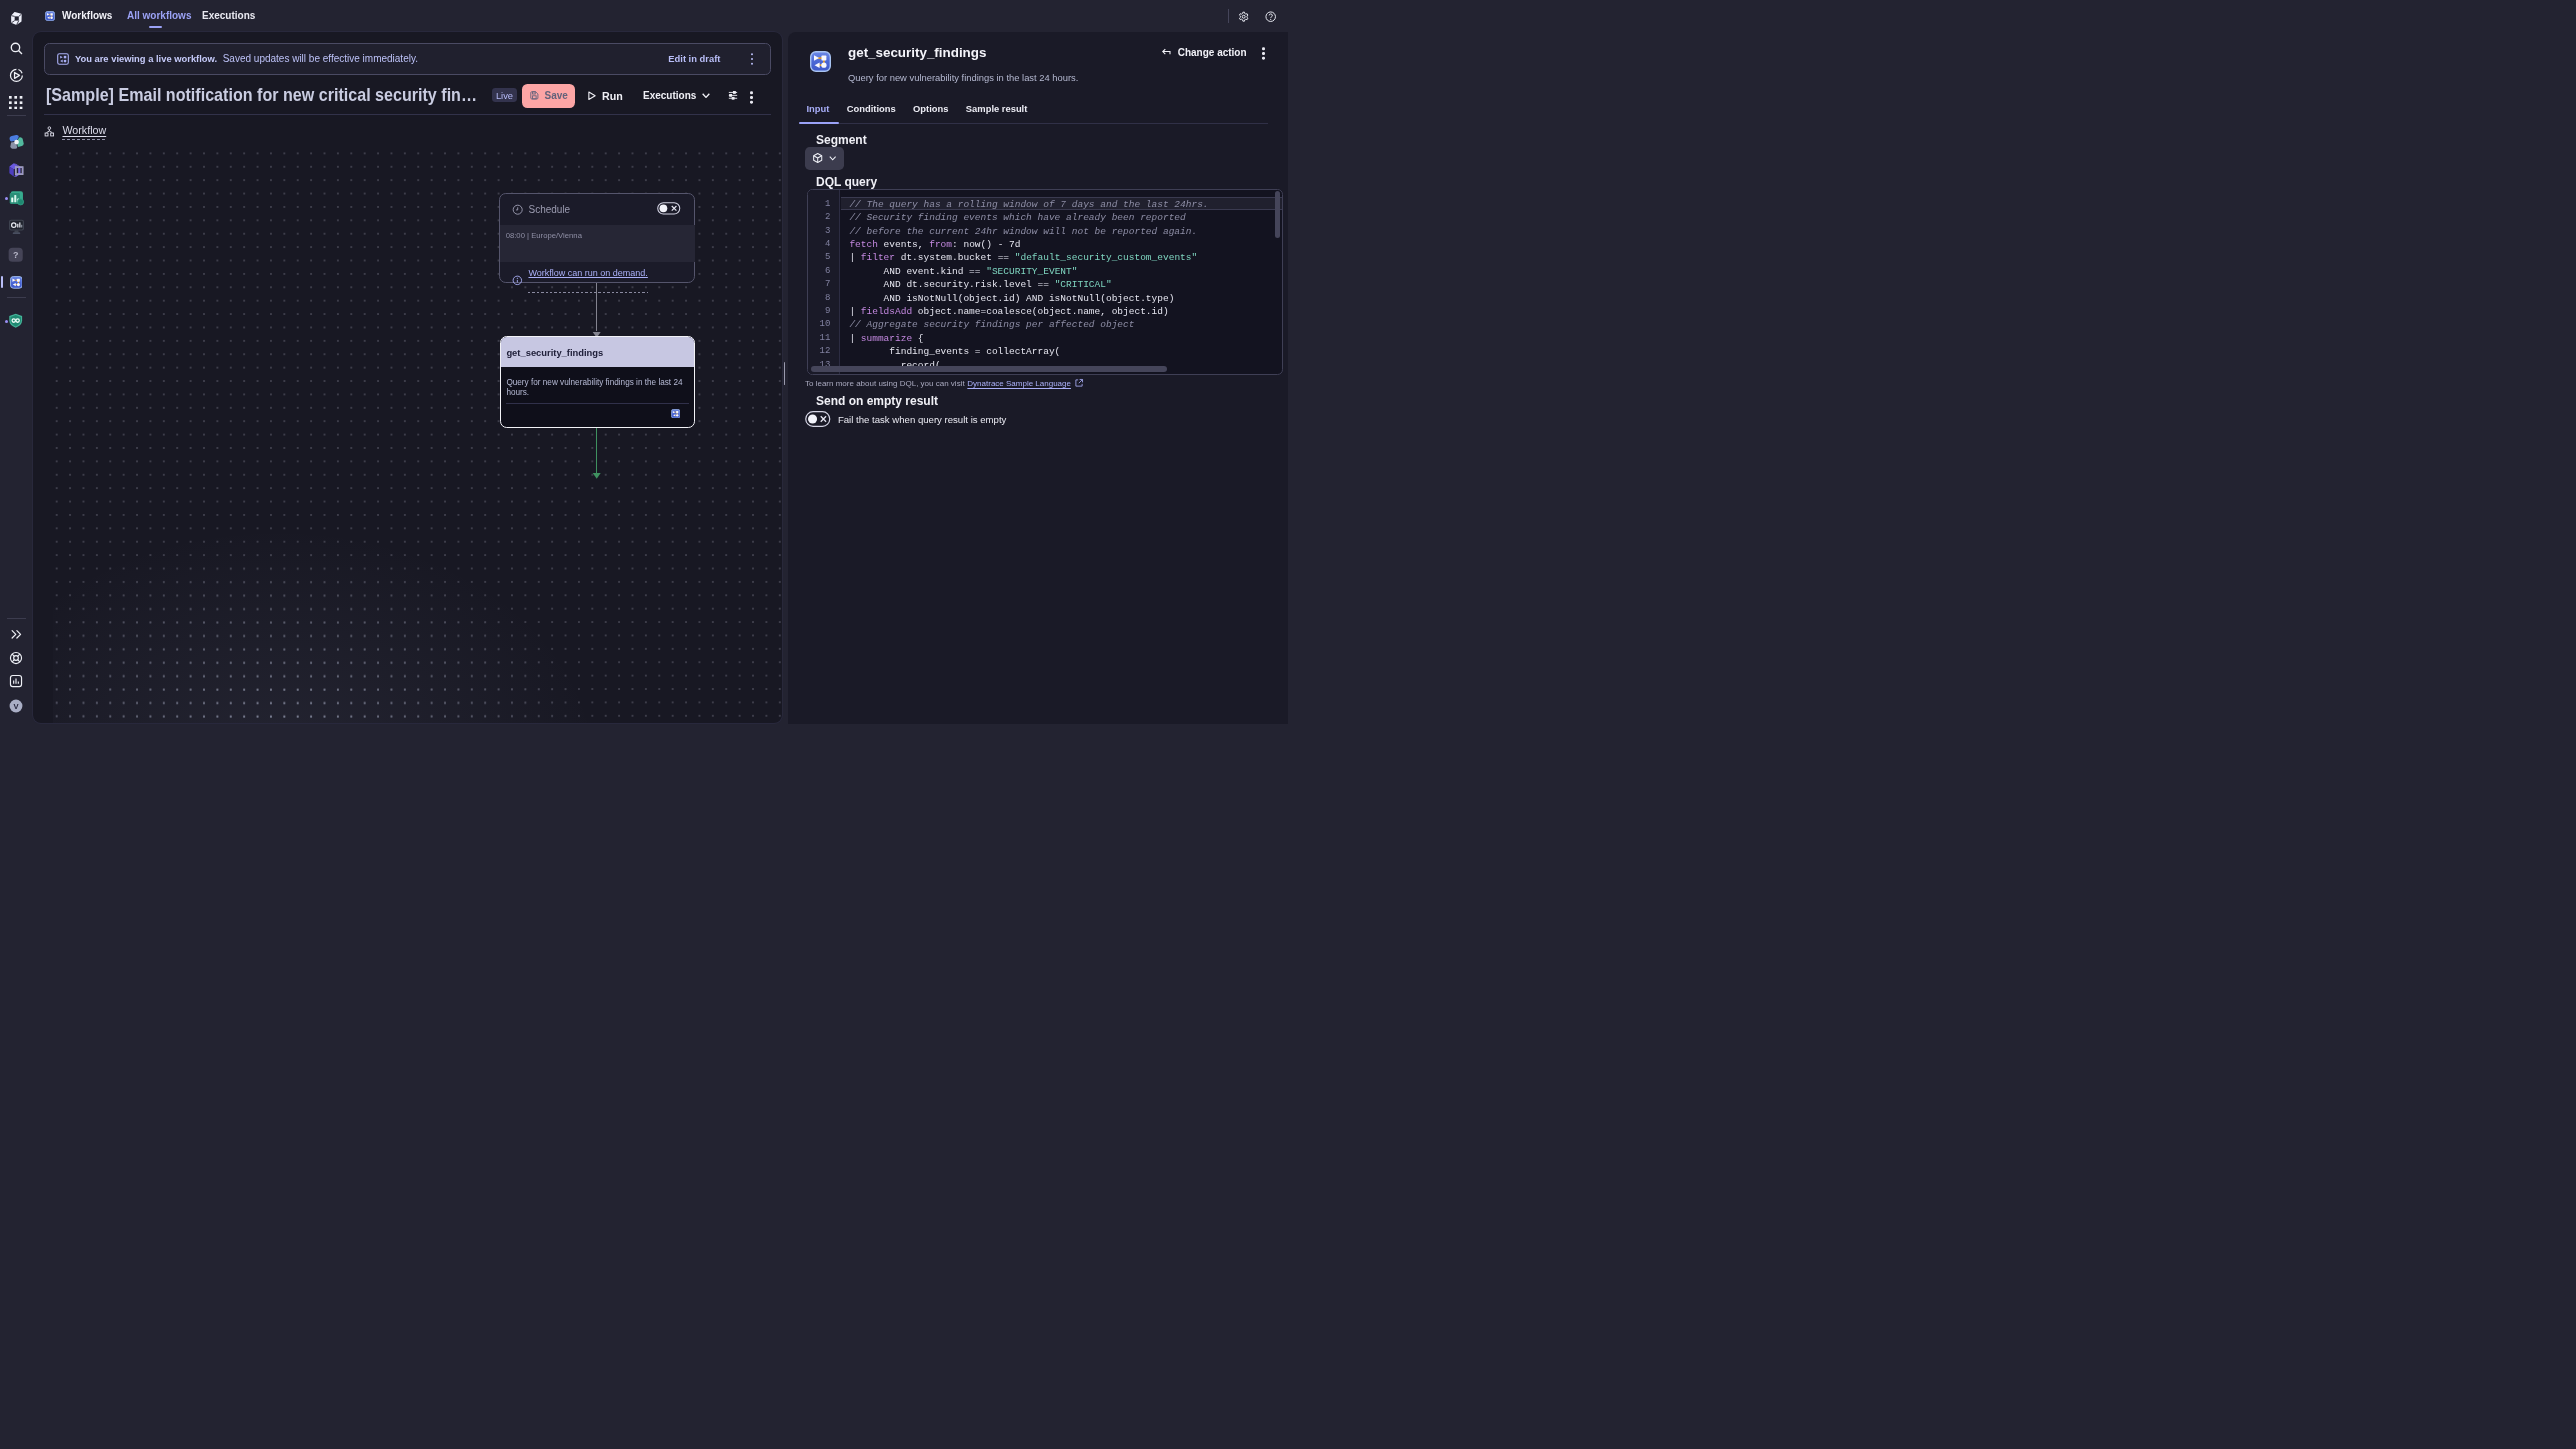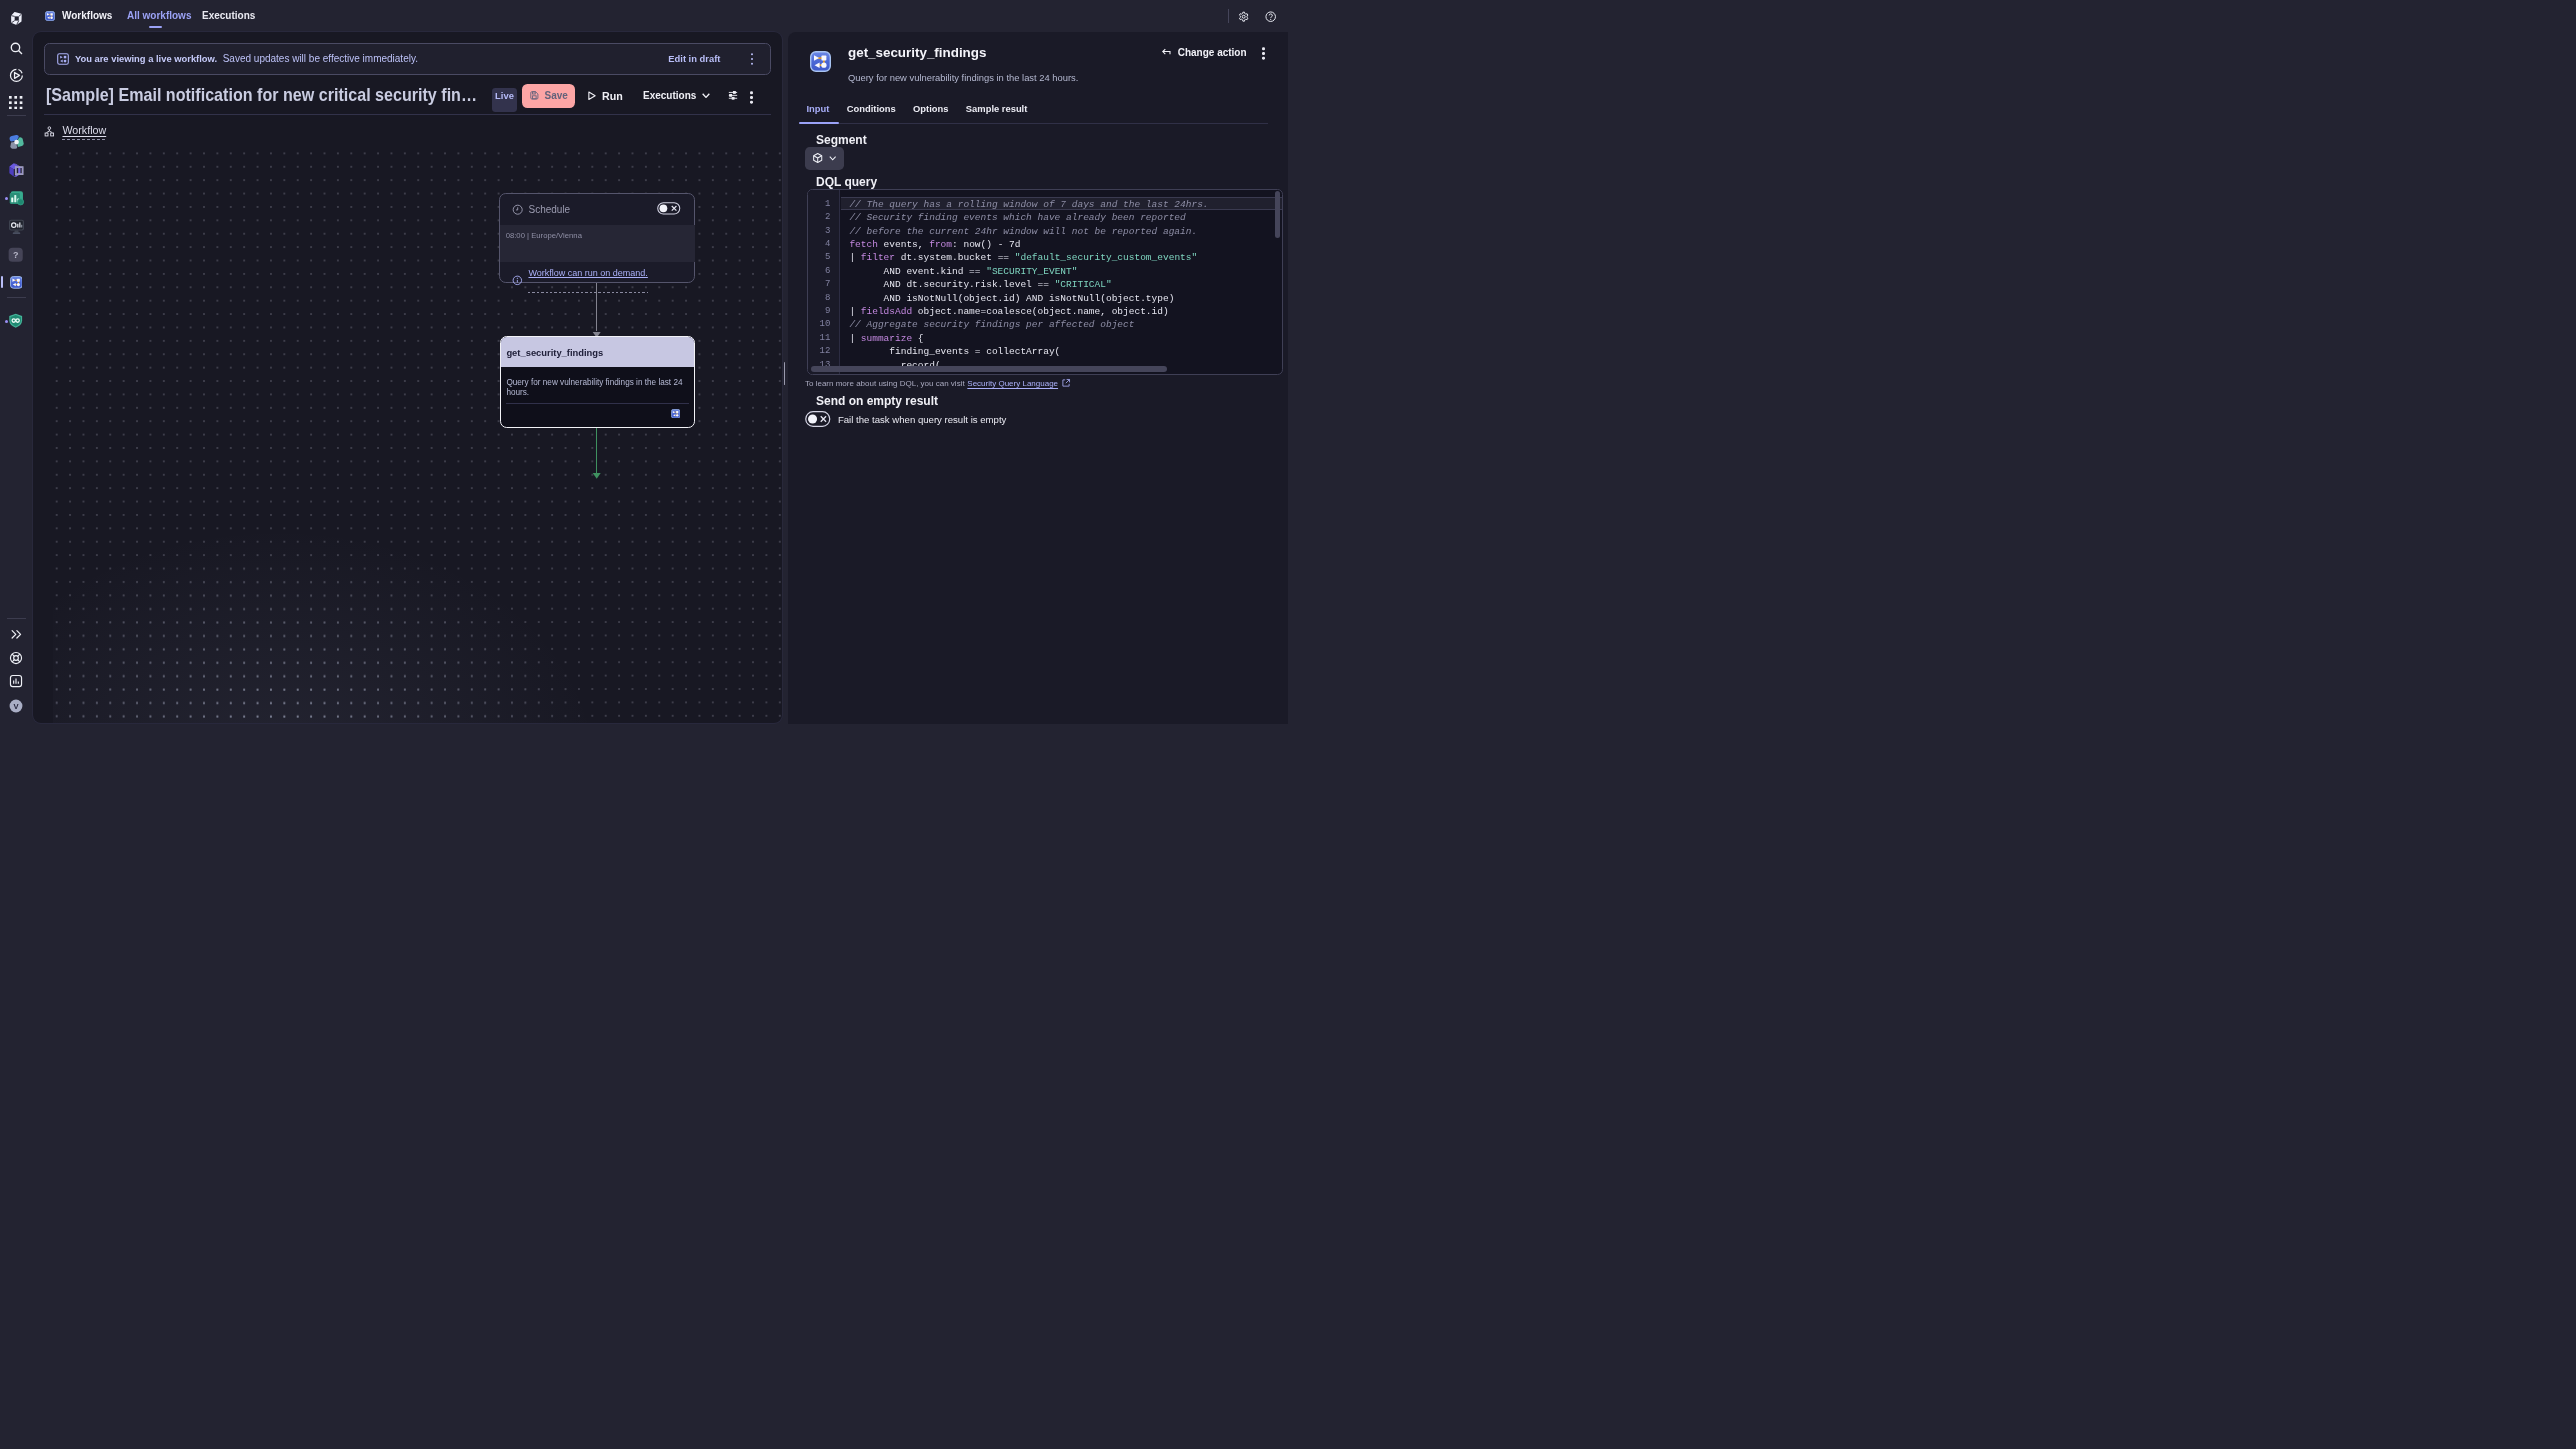--- a/index.html
+++ b/index.html
@@ -19,21 +19,21 @@
   #panel { position:absolute; left:788px; top:32px; width:500px; height:692px; background:#1a1a27; border-radius:8px 0 0 0; overflow:hidden; }
   
   #banner { position:absolute; left:11.4px; top:10.7px; width:727px; height:32px; border:0.7px solid #4a4a63; border-radius:5.4px; background:#20202e; }
   #banner .txt { position:absolute; left:29.5px; top:0; height:30px; line-height:30px; font-size:10px; color:#bcc1f7; }
   #banner .txt b { font-weight:700; color:#c6cbfa; font-size:9.4px; }
   #banner .edit { position:absolute; right:50px; top:0; height:30px; line-height:30px; font-size:9.4px; font-weight:600; color:#b9bef8; }
   
   #titlerow { position:absolute; left:0; top:42px; width:749px; height:49px; }
   #h1clip { position:absolute; left:13.4px; top:7px; width:431px; height:27px; overflow:hidden; }
   #h1clip h1 { font-size:19px; font-weight:700; color:#c9cce1; white-space:nowrap; transform:scaleX(0.847); transform-origin:0 50%; line-height:27px; }
-  .live { position:absolute; left:459px; top:13.8px; width:25px; height:24px; background:#33334d; border-radius:3.4px; color:#b7bcf8; font-size:9.4px; font-weight:700; text-align:center; line-height:16px; }
+  .live { position:absolute; left:459px; top:13.8px; width:25px; height:14px; background:#33334d; border-radius:3.4px; color:#b7bcf8; font-size:9.4px; font-weight:400; text-align:center; line-height:16px; }
   .savebtn { position:absolute; left:489px; top:10px; width:53px; height:23.5px; background:#fca5a5; border-radius:5.4px; color:#62627a; font-size:10px; font-weight:600; display:flex; align-items:center; justify-content:center; gap:4.7px; }
   .runbtn { position:absolute; left:555px; top:10px; height:23.5px; display:flex; align-items:center; gap:6px; color:#f0f0f6; font-size:10.7px; font-weight:600; }
   .execbtn { position:absolute; left:610px; top:10px; height:23.5px; display:flex; align-items:center; gap:6px; color:#f0f0f6; font-size:10px; font-weight:600; }
   .slidersbtn { position:absolute; left:695px; top:16px; }
   .kebab { display:inline-block; width:2.7px; height:2.7px; border-radius:50%; background:#e8e8f0; box-shadow:0 -4.7px 0 #e8e8f0, 0 4.7px 0 #e8e8f0; }
   #hr1 { position:absolute; left:11.4px; top:82px; width:727px; height:0.7px; background:#32324a; }
   
   #wftab { position:absolute; left:11.4px; top:90px; height:20px; display:flex; align-items:center; }
   #wftab .lbl { margin-left:7.4px; font-size:10.7px; color:#dcdcea; text-decoration:underline; text-underline-offset:1.7px; text-decoration-thickness:0.7px; padding-bottom:3.4px; background-image:repeating-linear-gradient(90deg,#9292a8 0 2.7px,transparent 2.7px 5px); background-size:100% 1px; background-position:0 100%; background-repeat:no-repeat; }
   
@@ -453,21 +453,21 @@
  | <span class="kw">fieldsAdd</span> object.name=coalesce(object.name, object.id)
  <span class="cm">// Aggregate security findings per affected object</span>
  | <span class="kw">summarize</span> {
         finding_events = collectArray(
           record(</div>
     <div id="vsb"></div>
     <div id="hsb"></div>
   </div>
   <div id="linkrow">
     <span>To learn more about using DQL, you can visit</span>
-    <span class="lk">Security Query Language</span>
+    <span class="lk">Dynatrace Sample Language</span>
     <svg width="10" height="10" viewBox="0 0 24 24" fill="none" stroke="#abb0f8" stroke-width="2">
       <path d="M10 4.5 H4.5 V19.5 H19.5 V14"></path>
       <path d="M13.5 3.5 H20.5 V10.5 M20 4 L11.5 12.5"></path>
     </svg>
   </div>
   <div class="plabel" style="top:362px">Send on empty result</div>
   <div id="togglerow">
     <svg width="25.5" height="16" viewBox="0 0 38 24" fill="none">
       <rect x="1" y="1" width="36" height="22" rx="11" stroke="#d4d4e4" stroke-width="1.8"></rect>
       <circle cx="11.2" cy="12" r="6.8" fill="#f2f3fa"></circle>

